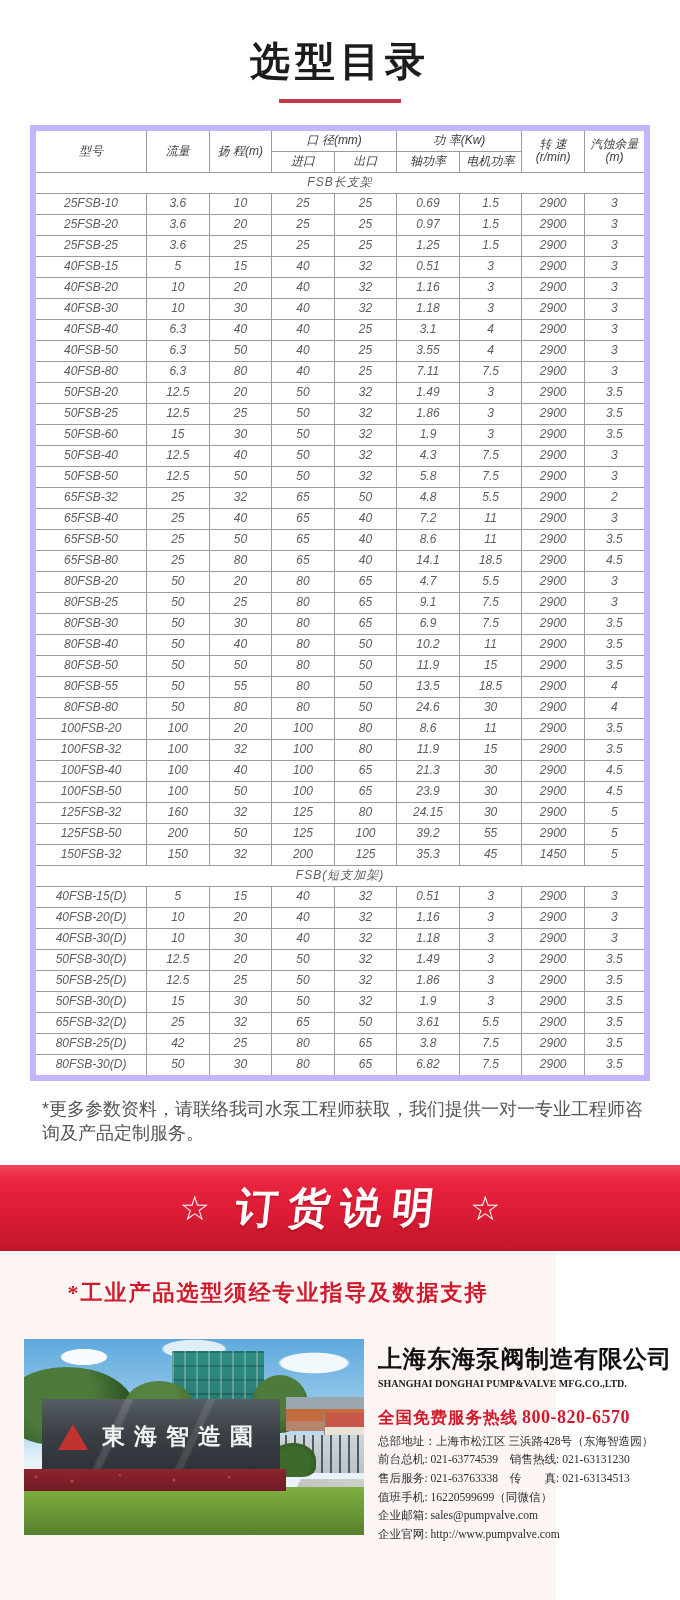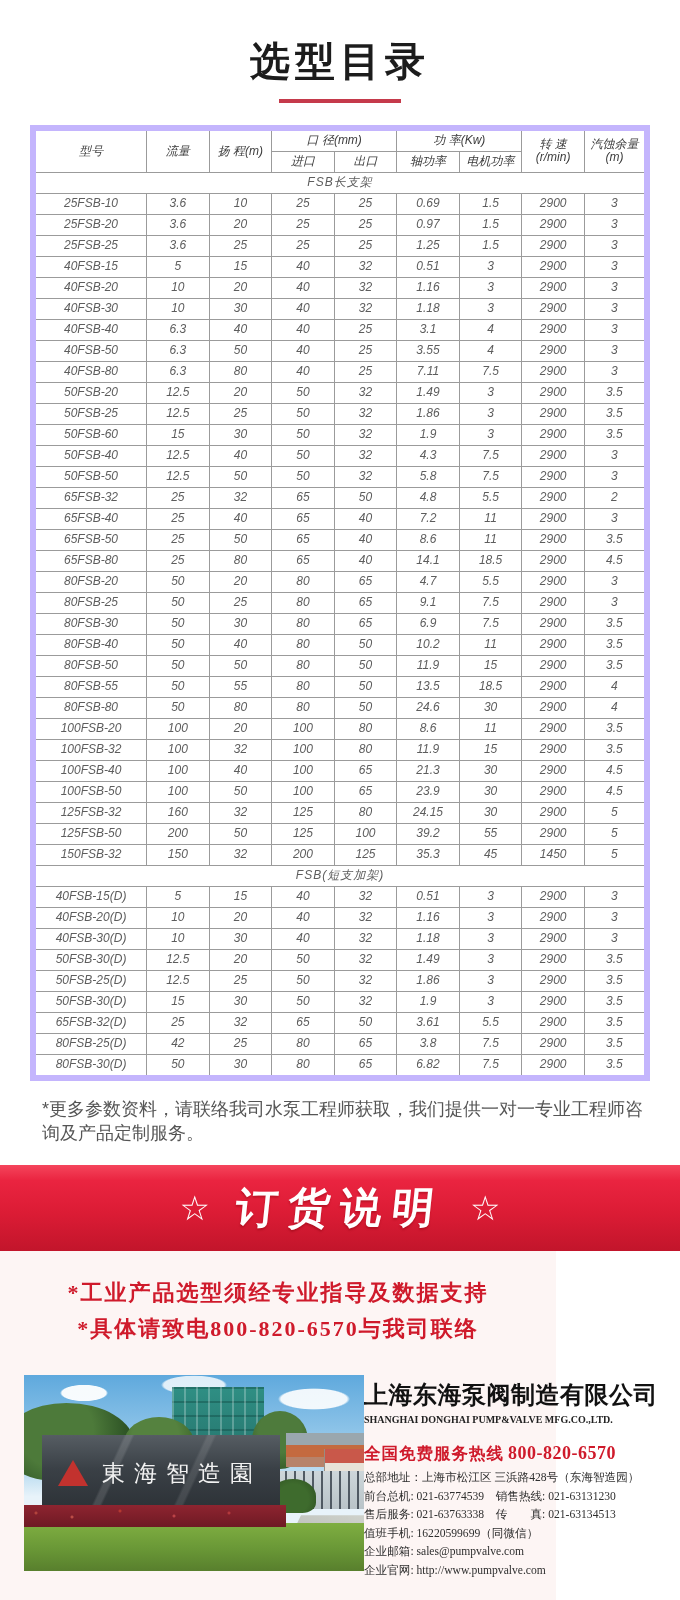--- a/index.html
+++ b/index.html
@@ -96,38 +96,38 @@
       linear-gradient(180deg,#cdd6da 0%, #b9c3c8 100%); }
   .ph-sign { left:18px; top:60px; width:238px; height:76px;
     background:
       linear-gradient(115deg, transparent 0 30%, rgba(255,255,255,.12) 31% 33%, transparent 34% 60%, rgba(255,255,255,.10) 61% 63%, transparent 64%),
       linear-gradient(180deg,#565d63 0%, #3a4046 45%, #2c3136 100%);
     display:flex; align-items:center; }
   .ph-logo { width:0; height:0; margin-left:16px;
     border-left:15px solid transparent; border-right:15px solid transparent;
     border-bottom:26px solid #c2322e; flex:0 0 auto; }
   .ph-sign-text { color:#f2f2f2; font-size:23px; letter-spacing:9px; margin-left:14px;
-    font-weight:normal; white-space:nowrap; }
+    font-weight:bold; white-space:nowrap; }
   .ph-palm { left:246px; top:104px; width:46px; height:34px; border-radius:50% 50% 30% 30%;
     background:radial-gradient(circle at 50% 60%, #3e6b2d 0 50%, #2c4d1f 100%); }
   .ph-flowers { left:0; top:130px; width:262px; height:22px;
     background:
       radial-gradient(3px 3px at 12px 8px, #c54, transparent 70%),
       radial-gradient(3px 3px at 48px 12px, #d65, transparent 70%),
       radial-gradient(3px 3px at 96px 6px, #c43, transparent 70%),
       radial-gradient(3px 3px at 150px 11px, #d55, transparent 70%),
       radial-gradient(3px 3px at 205px 8px, #c44, transparent 70%),
       linear-gradient(180deg,#8e2430 0%, #6e1a24 100%); }
   .ph-lawn { left:0; top:148px; width:340px; height:48px;
     background:linear-gradient(180deg,#7fae41 0%, #699736 55%, #587f2d 100%); }
   .ph-road { left:250px; top:140px; width:90px; height:56px;
     background:linear-gradient(200deg,#cfd2cc 0%, #b8bcb6 60%, #a9ada8 100%);
     clip-path:polygon(30% 0, 100% 0, 100% 100%, 0 100%); }
   
-  .info { padding-top:4px; width:300px; }
+  .info { padding-left:14px; padding-top:4px; width:300px; }
   .company-cn {
     font-size:24px; font-weight:900; color:#111; letter-spacing:0.5px; white-space:nowrap;
   }
   .company-en {
     font-family:"Liberation Serif", serif; font-weight:bold;
     font-size:10px; color:#222; margin-top:3px; white-space:nowrap;
   }
   .hotline { margin-top:18px; white-space:nowrap;
     font-family:Liberation Serif, serif; font-weight:bold; color:#cf1a2b; }
   .hotline .hl-label { font-size:16.5px; letter-spacing:1px; }
@@ -648,21 +648,20 @@
 
 <div class="banner">
   <span class="star">☆</span>
   <span class="banner-title">订货说明</span>
   <span class="star">☆</span>
 </div>
 
 <div class="lower">
   <div class="notice">
     <div class="notice-line">*工业产品选型须经专业指导及数据支持</div>
-    <div class="notice-line">*具体请致电800-820-6570与我司联络</div>
   </div>
 
   <div class="footer">
 
     <div class="photo">
       <div class="ph-clouds"></div>
       <div class="ph-tree-l"></div>
       <div class="ph-building"></div>
       <div class="ph-tree-m"></div>
       <div class="ph-tree-r"></div>

